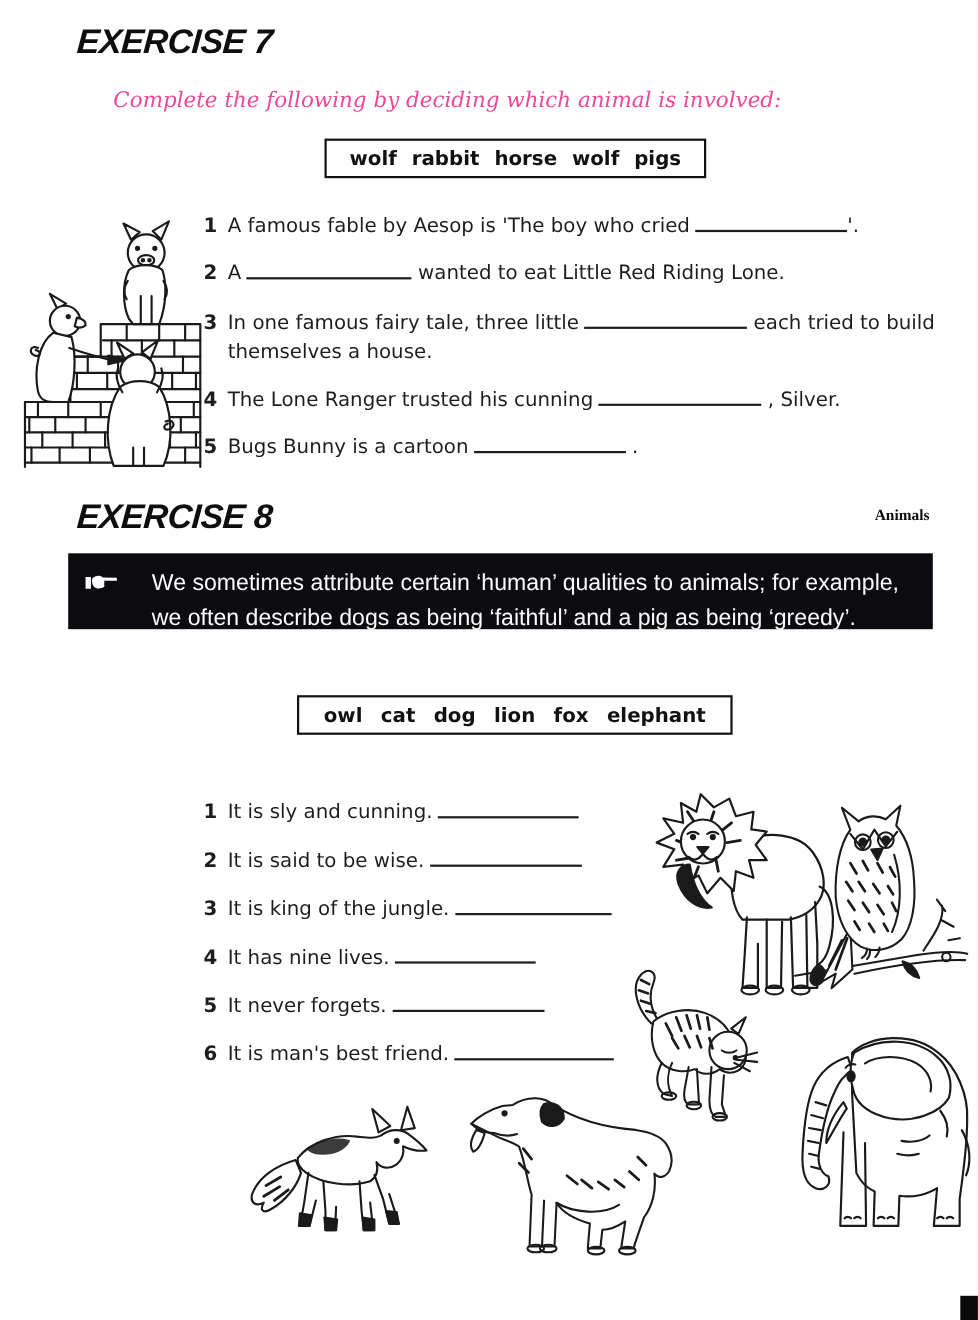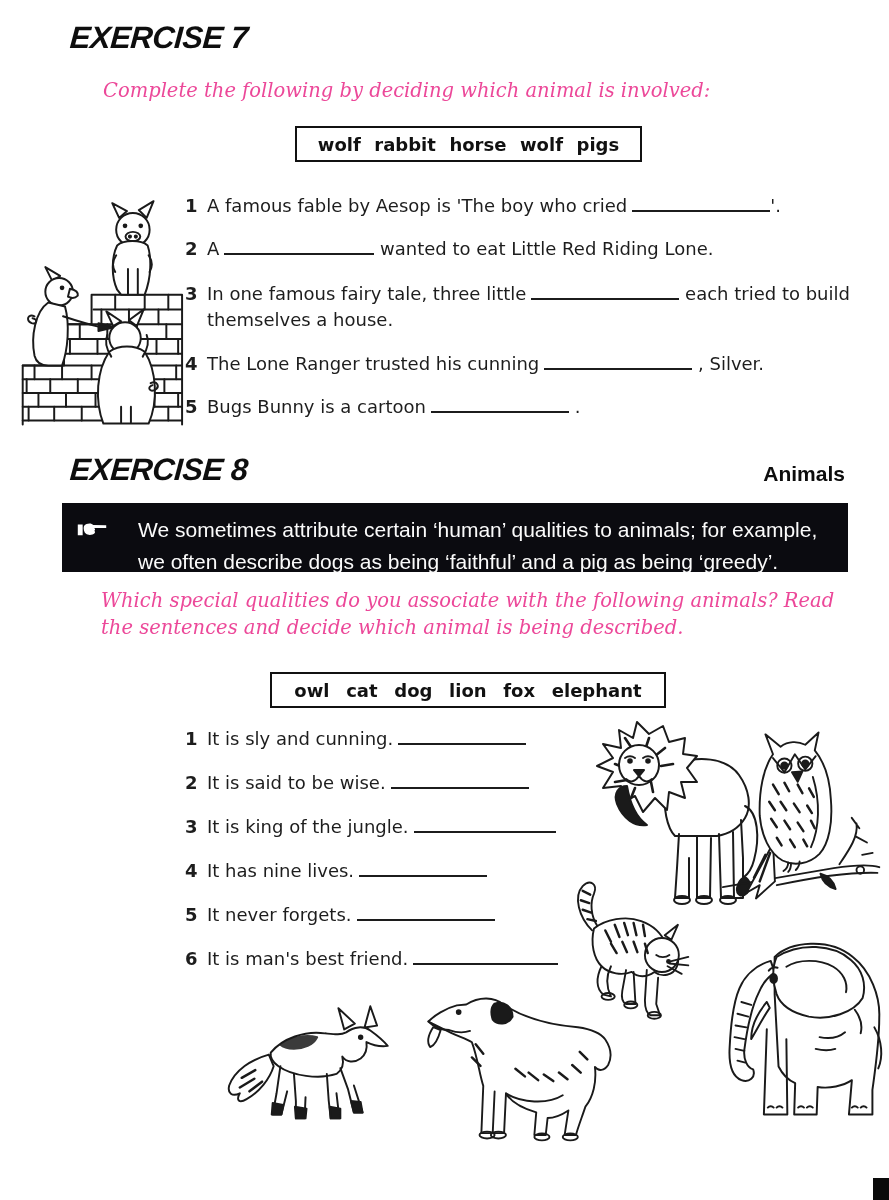--- a/index.html
+++ b/index.html
@@ -10,21 +10,21 @@
   .serif-instr { position:absolute; font-family:"DejaVu Serif", serif; font-style:italic; font-size:19.5px; color:#ec4899; line-height:1.38; }
 
   .word-box { position:absolute; border:2.5px solid #111; display:flex; align-items:center; justify-content:space-around; padding:12px 14px; background:#fff; }
   .word-box span { font-weight:bold; font-size:18px; color:#111; }
 
   .q { position:absolute; left:185px; width:678px; font-size:18px; line-height:1.45; }
   .q .num { position:absolute; left:0; top:0; font-weight:bold; }
   .q .qtext { display:block; padding-left:22px; }
   .blank { display:inline-block; height:0.95em; border-bottom:2.5px solid #1c1c1c; margin-left:5px; vertical-align:baseline; }
 
-  .topic-label { position:absolute; font-family:Liberation Sans, sans-serif; font-weight:bold; font-size:21px; color:#0d0d0d; }
+  .topic-label { position:absolute; font-family:Liberation Serif, serif; font-weight:bold; font-size:14px; color:#0d0d0d; }
 
   .note-banner { position:absolute; left:62px; top:503px; width:786px; height:69px; background:#0b0b10; color:#fbfbfb; display:flex; align-items:flex-start; padding:11px 16px 0 14px; }
   .note-banner .hand { flex:0 0 38px; margin-top:4px; }
   .note-banner .note-text { font-family:"Liberation Sans", sans-serif; font-size:21px; line-height:1.5; width:710px;margin-left:24px; }
 
   .illus { position:absolute; }
   .illus svg { width:100%; height:100%; }
   .ink { stroke:#1a1a1a; stroke-width:2; fill:none; stroke-linecap:round; stroke-linejoin:round; }
   .ink-w { stroke:#1a1a1a; stroke-width:2; fill:#ffffff; stroke-linecap:round; stroke-linejoin:round; }
   .ink-d { stroke:#1a1a1a; stroke-width:2; fill:#1a1a1a; stroke-linejoin:round; }
@@ -108,23 +108,22 @@
 
   <div class="note-banner">
     <span class="hand">
       <svg viewBox="0 0 36 24" width="32" height="22">
         <path fill="#ffffff" d="M2,7 h5.5 v12 h-5.5 z M9,8.5 c3,-3.5 8.5,-3.5 10.5,-1 l14.5,0.2 0,3.2 -13.5,0 c1.2,1.1 1.2,2.2 0.1,3.2 1.1,1 1.1,2.1 0,3.1 -1.3,1.4 -7,2.3 -9.3,0.2 -2.3,-1.7 -3.3,-6 -2.3,-8.9 Z"></path>
       </svg>
     </span>
     <span class="note-text">We sometimes attribute certain ‘human’ qualities to animals; for example, we often describe dogs as being ‘faithful’ and a pig as being ‘greedy’.</span>
   </div>
 
-  <div class="serif-instr" style="left:101px; top:588px; width:756px;">Which special qualities do you associate with the following animals? Read the sentences and decide which animal is being described.</div>
-
-  <div class="word-box" style="left:270px; top:672px; width:396px; height:36px;">
+
+  <div class="word-box" style="left:270px; top:632px; width:396px; height:36px;">
     <span>owl</span>
     <span>cat</span>
     <span>dog</span>
     <span>lion</span>
     <span>fox</span>
     <span>elephant</span>
   </div>
 
   <div class="q" style="top:726px; width:400px;">
     <span class="num">1</span>

